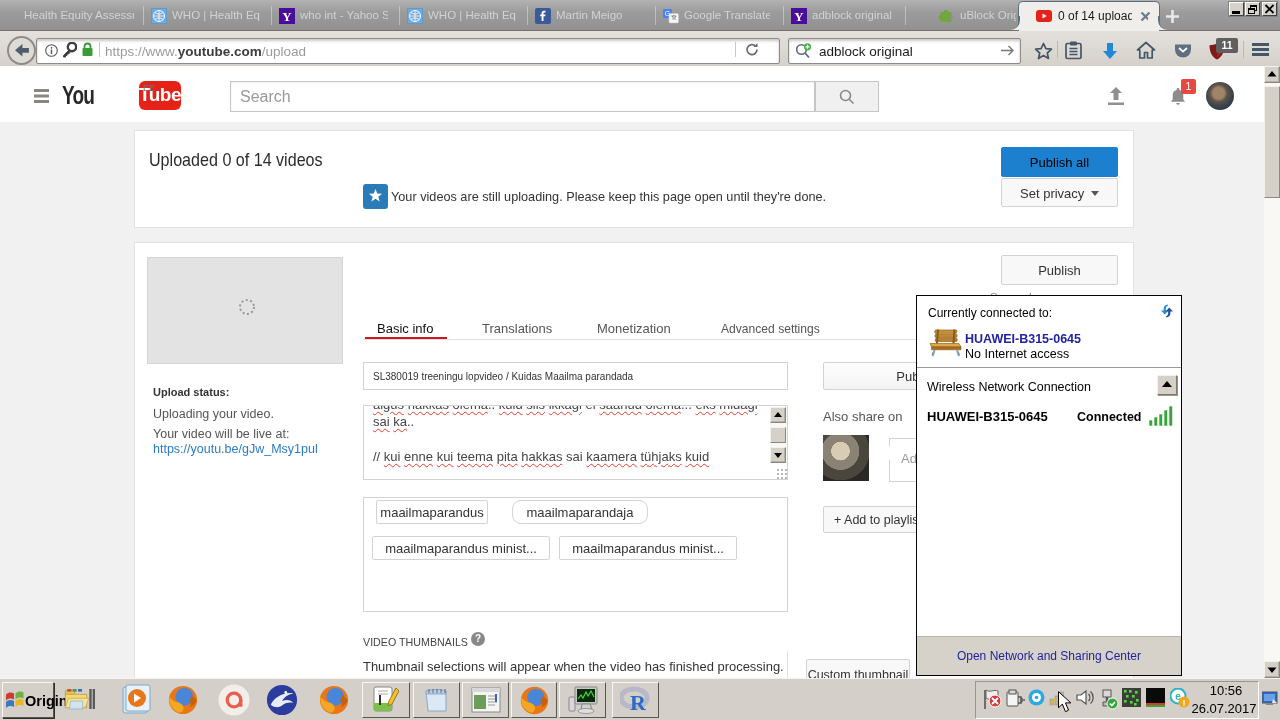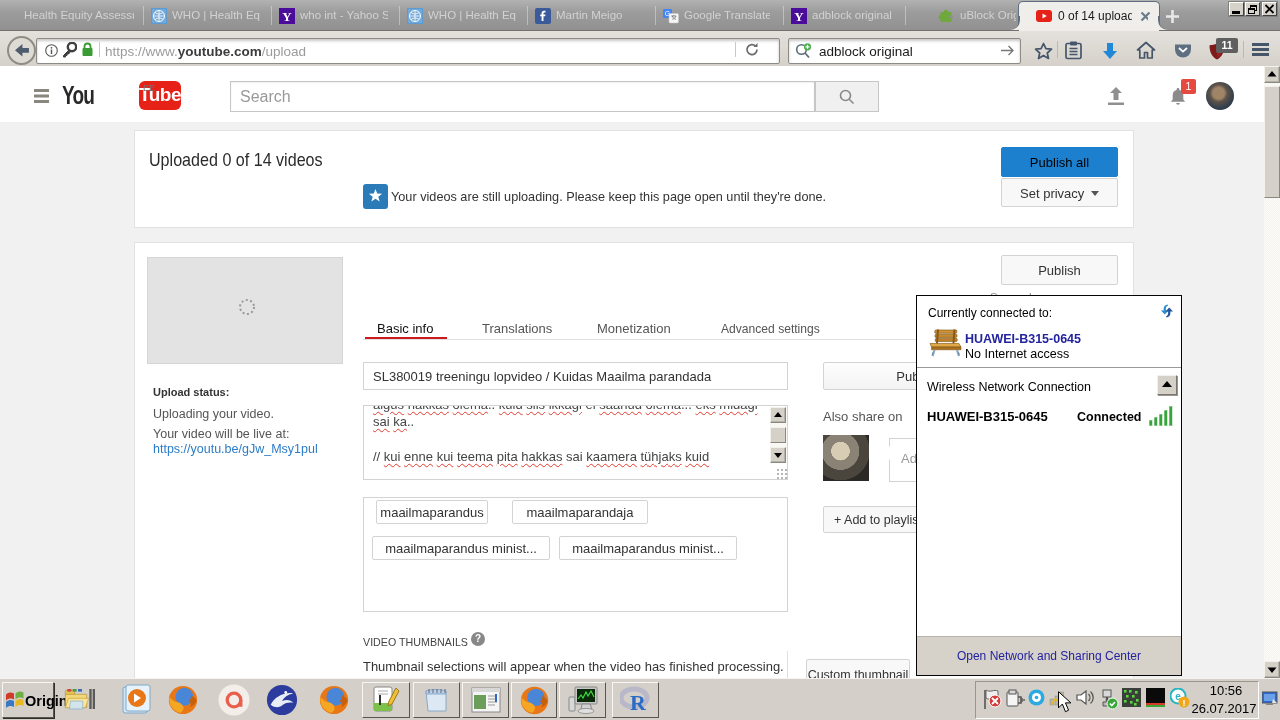--- a/index.html
+++ b/index.html
@@ -256,21 +256,21 @@
     <div class="btn" style="left:866px;top:12px;width:117px;height:30px;line-height:30px;">Publish</div>
     <div style="position:absolute;left:855px;top:48px;width:88px;overflow:hidden;white-space:nowrap;font-size:11.5px;color:#8a8a8a;">Some changes are not yet saved.</div>
 
     <div style="position:absolute;left:242px;top:78px;font-size:13px;color:#111;">Basic info</div>
     <div style="position:absolute;left:347px;top:78px;font-size:13px;color:#555;">Translations</div>
     <div style="position:absolute;left:462px;top:78px;font-size:13px;color:#555;">Monetization</div>
     <div style="position:absolute;left:586px;top:78px;font-size:13px;color:#555;transform:scaleX(.93);transform-origin:left;">Advanced settings</div>
     <div style="position:absolute;left:230px;top:94px;width:82px;height:3px;background:#cc181e;"></div>
     <div style="position:absolute;left:228px;top:96px;width:700px;height:1px;background:#e0e0e0;"></div>
 
-    <div style="position:absolute;left:228px;top:119px;width:425px;height:28px;background:#fff;border:1px solid #d3d3d3;font-size:13px;color:#333;line-height:27px;padding-left:9px;white-space:nowrap;overflow:hidden;">SL380019 treeningu lopvideo / Kuidas Maailma parandada</div>
+    <div style="position:absolute;left:228px;top:119px;width:425px;height:28px;background:#fff;border:1px solid #d3d3d3;font-size:10px;color:#333;line-height:27px;padding-left:9px;white-space:nowrap;overflow:hidden;">SL380019 treeningu lopvideo / Kuidas Maailma parandada</div>
     <div class="btn" style="left:688px;top:119px;width:166px;height:28px;line-height:28px;text-align:center;padding-left:16px;background:linear-gradient(#fefefe,#f3f3f3);">Public</div>
 
     <div style="position:absolute;left:228px;top:162px;width:425px;height:75px;background:#fff;border:1px solid #d3d3d3;overflow:hidden;">
       <div class="desctxt" style="position:absolute;left:9px;top:-10.5px;width:400px;font-size:13px;color:#444;line-height:17.5px;white-space:pre-wrap;"><u>aigus</u> <u>hakkas</u> <u>olema</u>.. <u>kuid</u> <u>siis</u> <u>ikkagi</u> ei <u>saanud</u> <u>olema</u>... <u>eks</u> <u>midagi</u>
 <u>sai</u> <u>ka</u>..
 
 // <u>kui</u> <u>enne</u> <u>kui</u> <u>teema</u> <u>pita</u> <u>hakkas</u> sai <u>kaamera</u> <u>tühjaks</u> <u>kuid</u></div>
     </div>
     <div style="position:absolute;left:635px;top:164px;width:17px;height:56px;background:repeating-conic-gradient(#f6f4ef 0 25%, #fcfbf9 0 50%) 0 0/2px 2px;">
       <div class="sbtn" style="top:0;height:16px;"><svg width="14" height="14" viewBox="0 0 14 14">
@@ -279,21 +279,21 @@
       <div style="position:absolute;left:0;top:20px;width:16px;height:16px;background:#d5d1c8;border:1px solid #f3f1ec;border-right-color:#8b887f;border-bottom-color:#8b887f;"></div>
       <div class="sbtn" style="top:40px;height:16px;"><svg width="14" height="14" viewBox="0 0 14 14">
             <path d="M7 10L3 5h8z" fill="#000"></path>
           </svg></div>
     </div>
     <div style="position:absolute;left:641px;top:225px;width:12px;height:12px;background:
       radial-gradient(circle 1.5px, #b5b5b5 1.2px, transparent 1.3px) 0 0/4px 4px;"></div>
 
     <div style="position:absolute;left:228px;top:254px;width:425px;height:115px;background:#fff;border:1px solid #d3d3d3;"></div>
     <div class="btn" style="left:241px;top:257px;width:112px;height:24px;line-height:24px;background:#fff;">maailmaparandus</div>
-    <div class="btn" style="left:377px;top:257px;width:136px;height:24px;line-height:24px;background:#fff;">maailmaparandaja</div>
+    <div class="btn" style="left:377px;top:257px;width:136px;height:24px;line-height:24px;background:#fff;border-radius:9px;">maailmaparandaja</div>
     <div class="btn" style="left:237px;top:293px;width:178px;height:24px;line-height:24px;background:#fff;">maailmaparandus minist...</div>
     <div class="btn" style="left:424px;top:293px;width:178px;height:24px;line-height:24px;background:#fff;">maailmaparandus minist...</div>
 
     <div style="position:absolute;left:688px;top:166px;font-size:13px;color:#555;">Also share on</div>
     <div style="position:absolute;left:688px;top:192px;width:46px;height:46px;background:radial-gradient(circle at 38% 35%,#d8cdb4 0 22%,#8a8274 23% 45%,#4a463e 46% 70%,#2b2925 71%);"></div>
     <div style="position:absolute;left:754px;top:195px;width:100px;height:44px;background:#fff;border:1px solid #d3d3d3;"></div>
     <div style="position:absolute;left:748px;top:203px;width:0;height:0;border-top:7px solid transparent;border-bottom:7px solid transparent;border-right:7px solid #fff;"></div>
     <div style="position:absolute;left:766px;top:208px;font-size:13px;color:#999;">Add a mess</div>
     <div class="btn" style="left:688px;top:263px;width:166px;height:27px;line-height:27px;font-size:12.5px;text-align:left;padding-left:10px;">+ Add to playlist</div>
 

